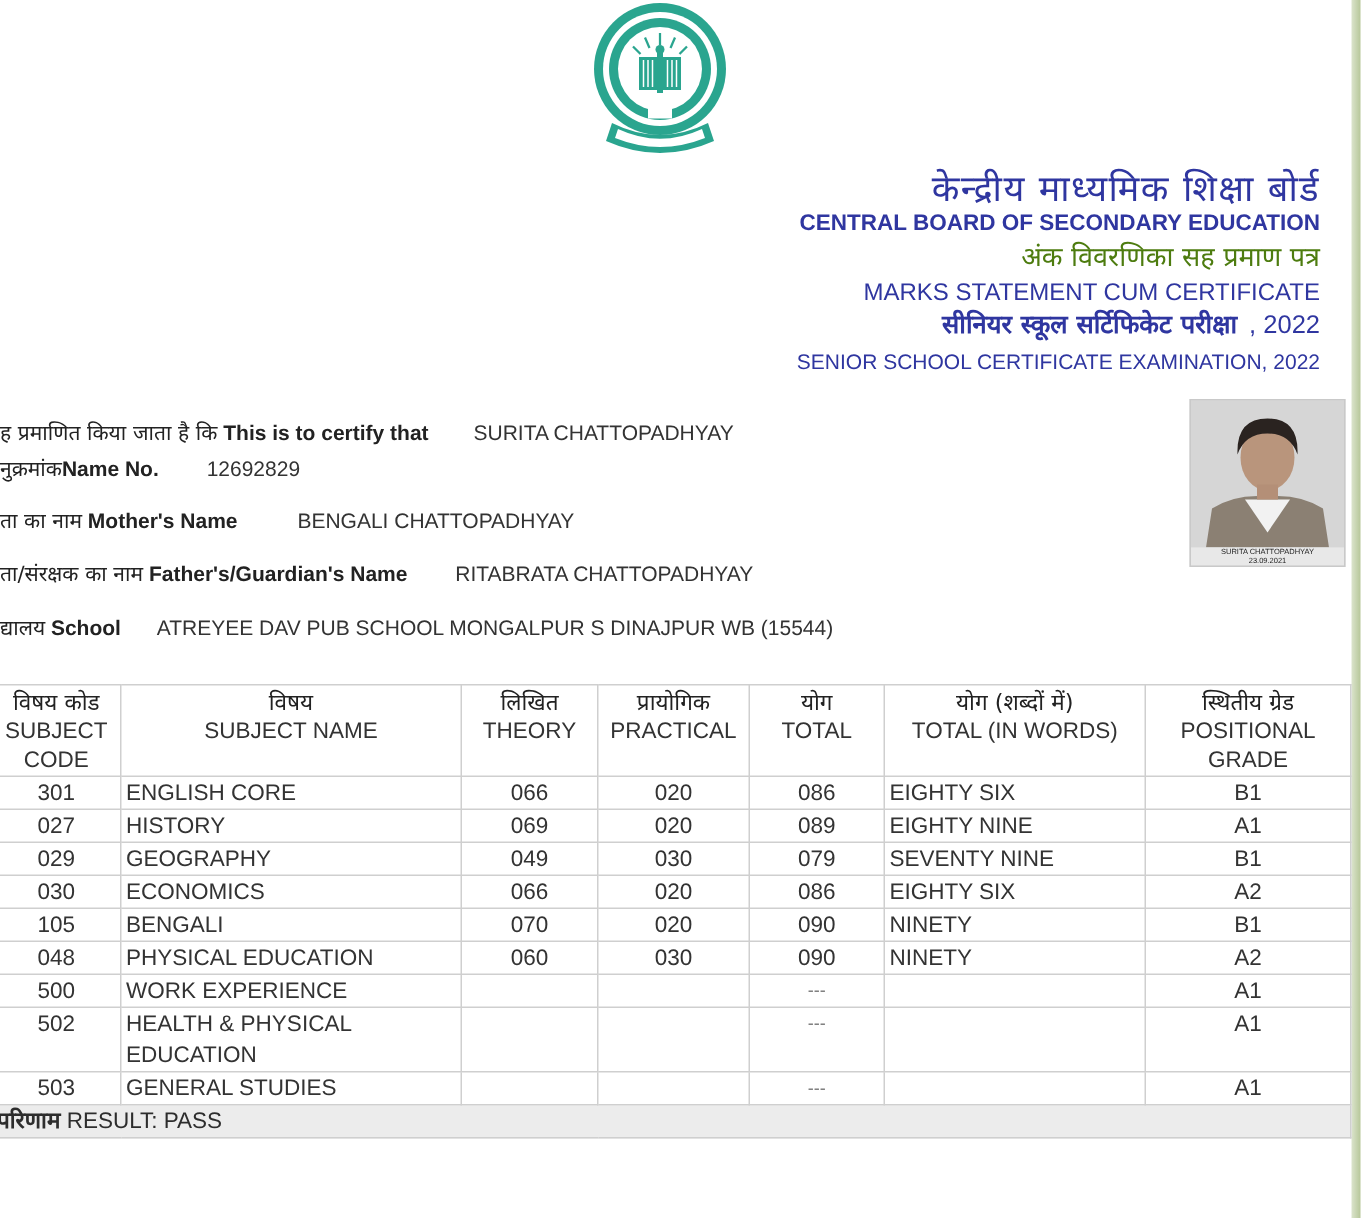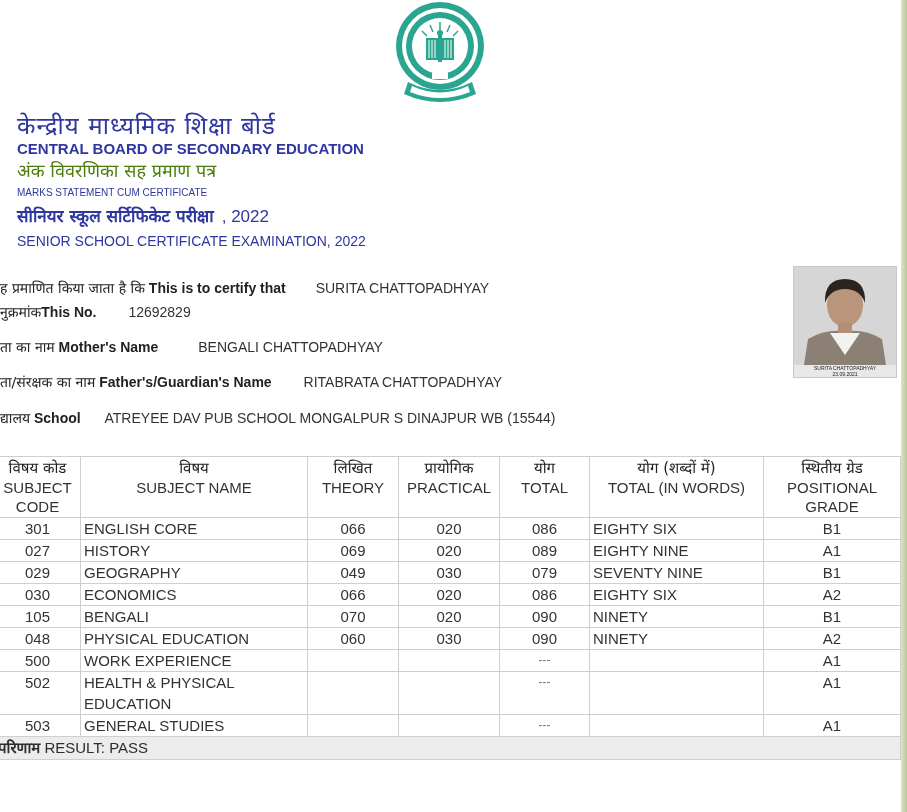--- a/index.html
+++ b/index.html
@@ -11,25 +11,25 @@
   }
   .edge-strip {
     position: absolute; left: 901px; top: 0; width: 6px; height: 812px;
     background: linear-gradient(to right, #dbe4cc, #b7c79a);
   }
   
   .logo {
     position: absolute; left: 390px; top: 0; width: 100px; height: 106px;
   }
   
-  .hdr { position: absolute; left: 17px; width: 880px; text-align: left; white-space: nowrap; }
+  .hdr { position: absolute; left: 0; width: 880px; text-align: right; white-space: nowrap; }
   .hdr-hi-big { top: 108px; font-family: "DejaVu Sans", sans-serif; font-size: 24px; color: #2f36a0; letter-spacing: 1px; }
   .hdr-en-bold { top: 140px; font-size: 15px; font-weight: bold; color: #2f36a0; }
   .hdr-hi-2 { top: 158px; font-family: "DejaVu Sans", sans-serif; font-size: 18px; color: #4d7c0f; }
-  .hdr-en-2 { top: 187px; font-size: 10px; color: #2f36a0; }
+  .hdr-en-2 { top: 187px; font-size: 16px; color: #2f36a0; }
   .hdr-hi-3 { top: 204px; font-family: "DejaVu Sans", sans-serif; font-size: 17px; color: #2f36a0; }
   .hdr-en-3 { top: 233px; font-size: 14px; color: #2f36a0; }
   .hdr-en-3 span, .hdr-hi-3 span { font-family: "Liberation Sans", sans-serif; padding-left: 8px; }
   
   .info-row { position: absolute; left: 0; white-space: nowrap; font-size: 14px; color: #222; }
   .info-row .hi { font-family: "DejaVu Sans", sans-serif; font-size: 14px; }
   .info-row .lbl { font-weight: bold; font-size: 14px; }
   .info-row .val { font-size: 14px; color: #333; }
   
   .photo {
@@ -102,21 +102,21 @@
 <div class="hdr hdr-en-2">MARKS STATEMENT CUM CERTIFICATE</div>
 <div class="hdr hdr-hi-3"><b style="font-weight:bold">सीनियर स्कूल सर्टिफिकेट परीक्षा</b><span>, 2022</span></div>
 <div class="hdr hdr-en-3">SENIOR SCHOOL CERTIFICATE EXAMINATION, 2022</div>
 
 <div class="info-row" style="top:278px;">
   <span class="hi">ह प्रमाणित किया जाता है कि</span>
   <span class="lbl">This is to certify that</span>
   <span class="val" style="margin-left:26px;">SURITA CHATTOPADHYAY</span>
 </div>
 <div class="info-row" style="top:302px;">
-  <span class="hi">नुक्रमांक</span><span class="lbl">This No.</span>
+  <span class="hi">नुक्रमांक</span><span class="lbl">Name No.</span>
   <span class="val" style="margin-left:28px;margin-top:22px;">12692829</span>
 </div>
 <div class="info-row" style="top:337px;">
   <span class="hi">ता का नाम</span>
   <span class="lbl">Mother's Name</span>
   <span class="val" style="margin-left:36px;">BENGALI CHATTOPADHYAY</span>
 </div>
 <div class="info-row" style="top:372px;">
   <span class="hi">ता/संरक्षक का नाम</span>
   <span class="lbl">Father's/Guardian's Name</span>

